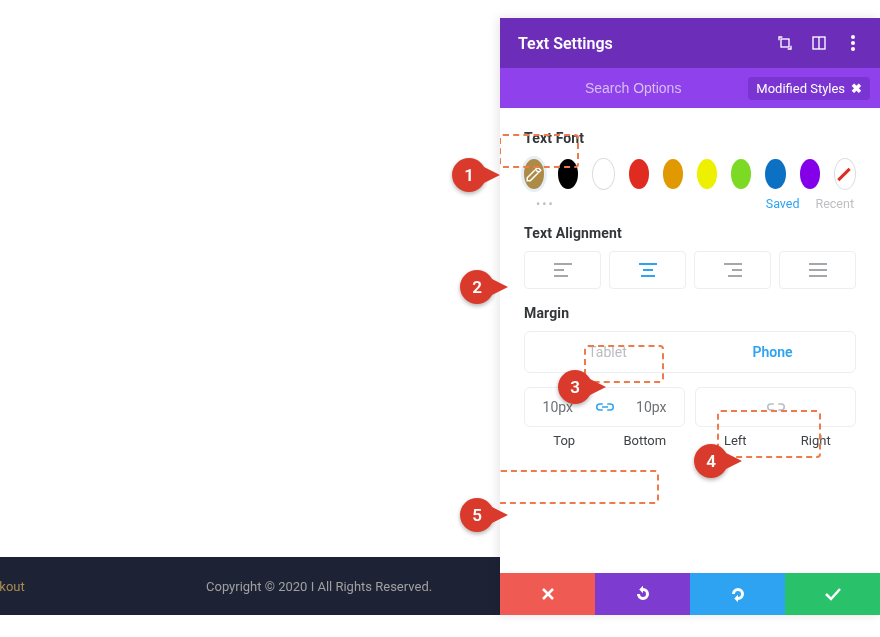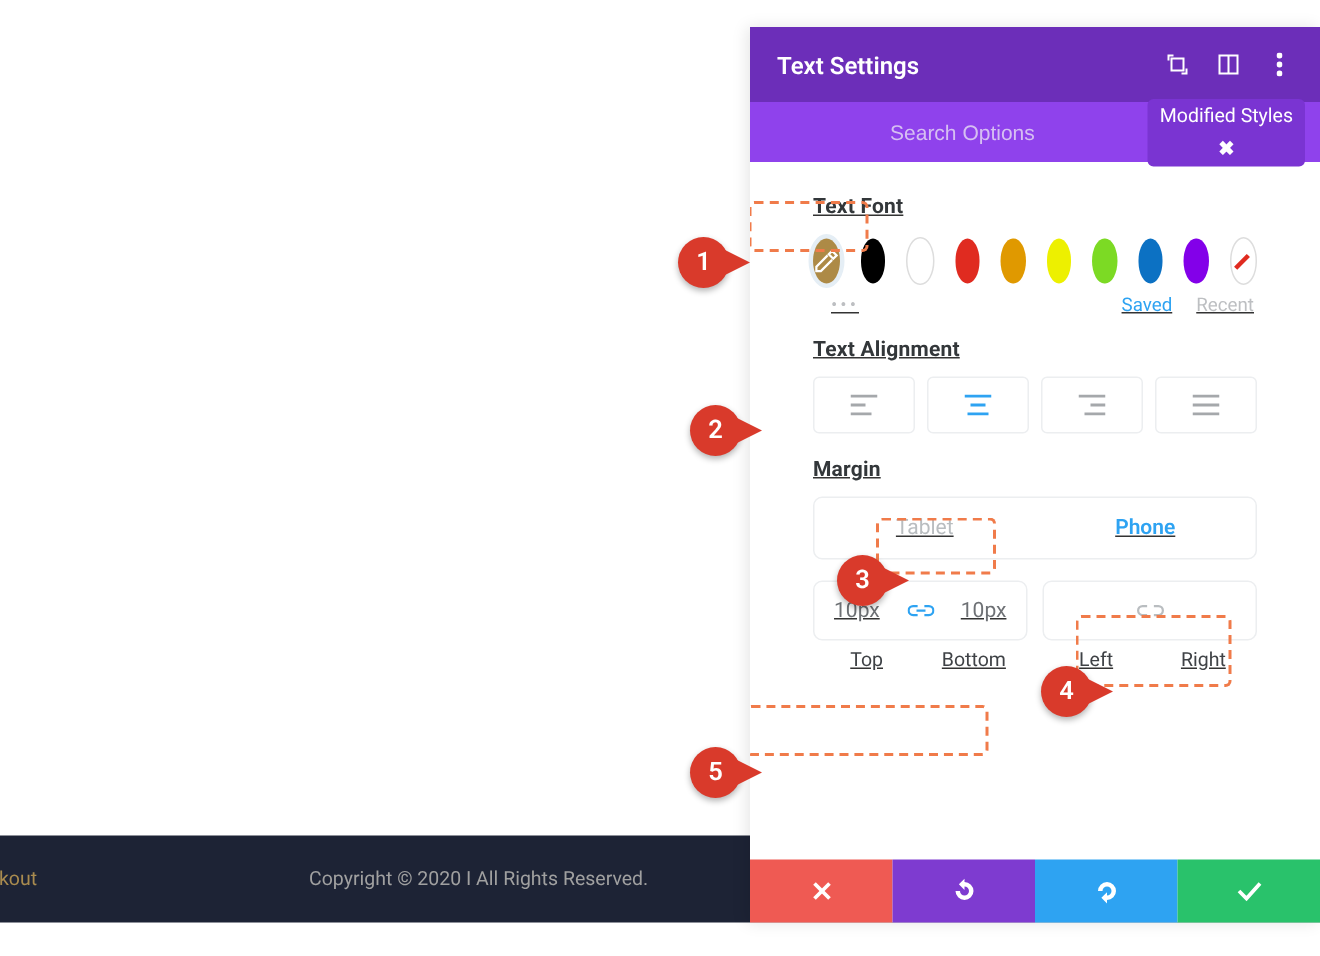--- a/index.html
+++ b/index.html
@@ -9,23 +9,23 @@
   .footer .checkout{color:#a98b4f;margin-left:0;transform:translateX(-30px);font-size:13px;}
   .footer .copyright{position:absolute;left:206px;color:#a0a0a0;font-size:13px;}
   
   .panel{position:absolute;right:0;top:18px;width:380px;bottom:22px;background:#fff;box-shadow:-2px 0 10px rgba(0,0,0,.1);display:flex;flex-direction:column;}
   .panel-header{background:#6c2eb9;color:#fff;display:flex;align-items:center;height:50px;padding:0 18px;}
   .panel-title{font-size:16px;font-weight:600;flex:1;}
   .hdr-icon{width:18px;height:18px;margin-left:16px;display:flex;align-items:center;justify-content:center;}
   .panel-sub{background:#8f42ec;display:flex;align-items:center;height:40px;padding:0 10px 0 18px;}
   .search{flex:1;color:#d6bff2;font-size:14px;background:transparent;border:0;outline:0;text-align:center;}
   .search::placeholder{color:#d6bff2;}
-  .pill{background:#7a34d2;border-radius:4px;padding:4px 8px;color:#fff;font-size:13px;display:flex;align-items:center;gap:6px;flex-direction:column;}
+  .pill{background:#7a34d2;border-radius:4px;padding:4px 8px;color:#fff;font-size:13px;display:flex;align-items:center;gap:6px;}
   .pill .x{font-weight:bold;cursor:pointer;}
-  .panel-body{flex:1;padding:22px 42px 10px;overflow:hidden;text-decoration:underline;}
+  .panel-body{flex:1;padding:22px 24px 10px;overflow:hidden;}
   .field-label{font-size:14px;font-weight:700;color:#33373a;margin-top:18px;letter-spacing:.01em;}
   .field-label:first-child{margin-top:0;}
   
   .font-select{position:relative;margin-top:14px;height:38px;border:1px solid #eceef0;border-radius:4px;display:flex;align-items:center;padding:0 12px;color:#55585c;font-size:14px;background:#fff;}
   .font-select .caret{position:absolute;right:10px;top:50%;transform:translateY(-50%);display:flex;flex-direction:column;gap:1px;}
   .caret svg{display:block;}
   
   .dashbox{position:absolute;border:2px dashed #f07b4a;border-radius:4px;pointer-events:none;}
   
   .swatch-row{display:flex;gap:14px;margin-top:12px;align-items:center;}

